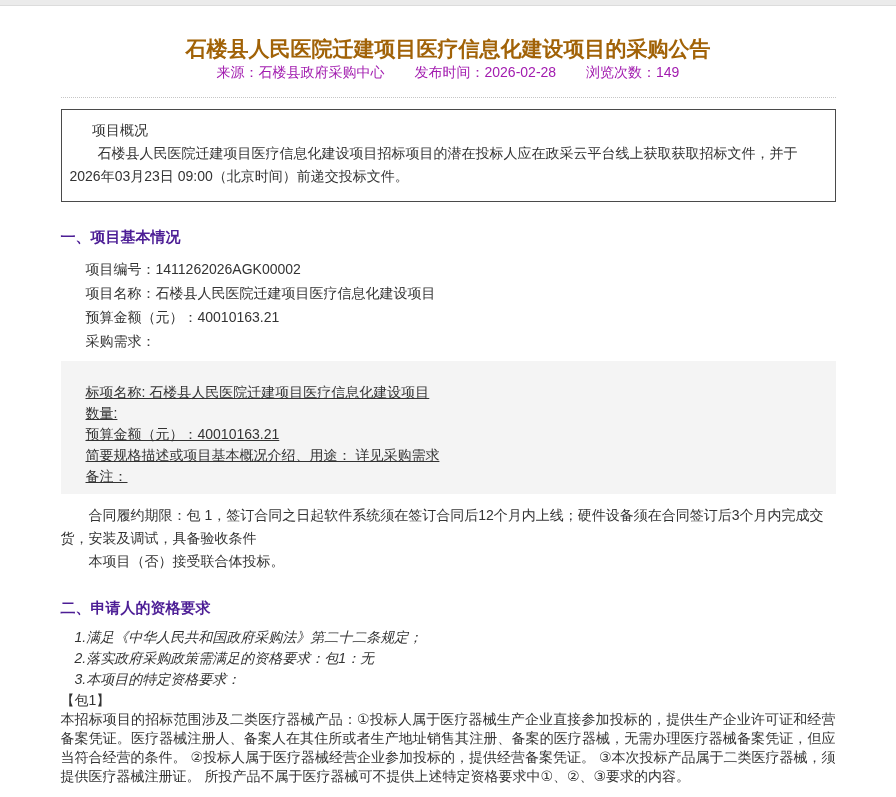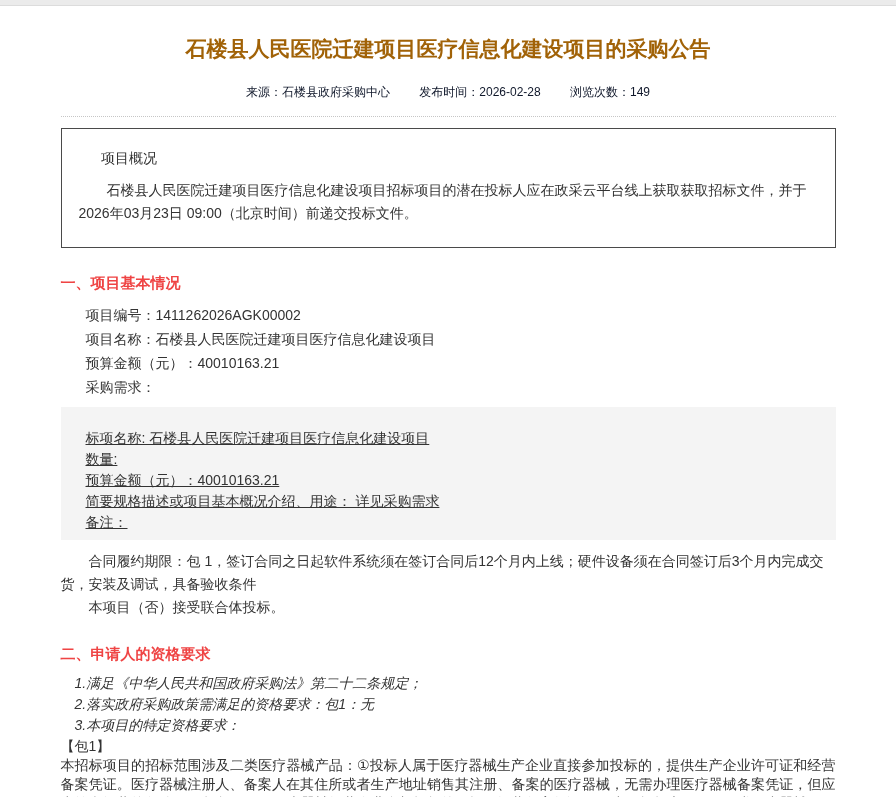--- a/index.html
+++ b/index.html
@@ -26,43 +26,42 @@
   .page-title {
     font-size: 21px;
     font-weight: bold;
     color: #a16207;
     text-align: center;
     margin: 28px 30px 0;
     line-height: 1.45;
   }
   .meta-row {
     text-align: center;
-    font-size: 12px;
-    color: #0f172a;
-    margin-top: 20px;
+    font-size: 14px;
+    color: #a21caf;
   }
   .meta-item { margin: 0 13px; }
   .divider {
     border-top: 1px dotted #c6c6c6;
     margin-top: 15px;
   }
   .overview-box {
     border: 1px solid #4a4a4a;
     margin-top: 11px;
     padding: 9px 10px 13px 8px;
     font-size: 14px;
     line-height: 23px;
   }
-  .overview-box p { margin: 9px; }
+  .overview-box p { margin: 0; }
   .ov-title { text-indent: 1.6em; }
   .ov-body  { text-indent: 2em; }
   .section-heading {
     font-size: 15px;
     font-weight: bold;
-    color: #ef4444;
+    color: #4c1d95;
     margin: 25px 0 0;
     line-height: 20px;
   }
   .field-lines { margin-top: 10px; padding-left: 25px; font-size: 14px; }
   .field-lines p { margin: 0; line-height: 24px; }
   .bid-item-box {
     background: #f4f4f4;
     margin-top: 8px;
     padding: 21px 24px 7px 25px;
     font-size: 14px;

